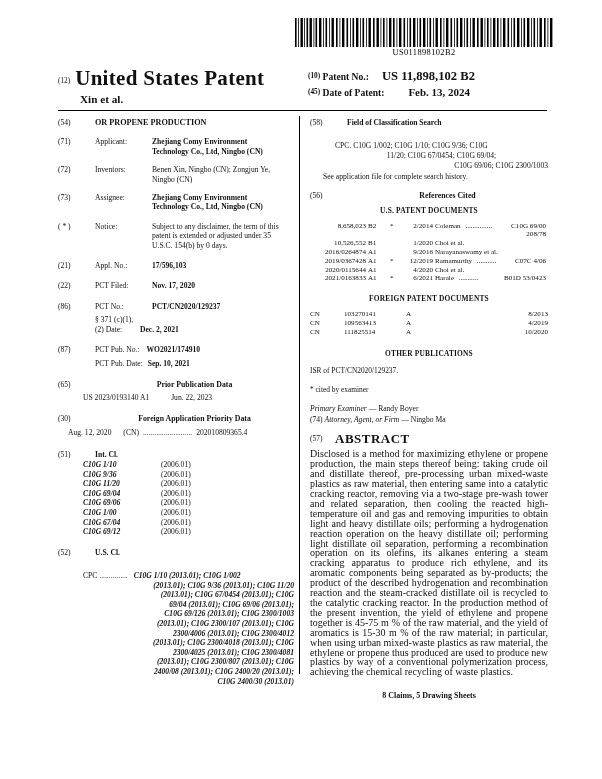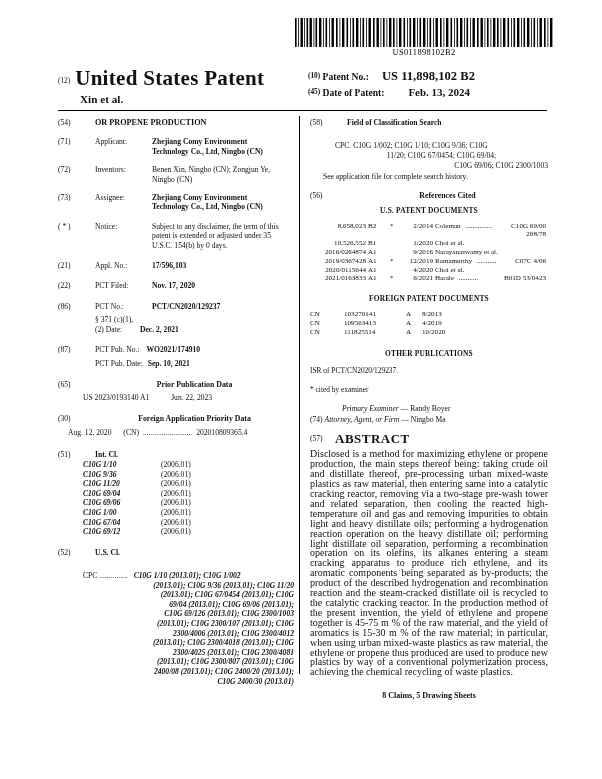--- a/index.html
+++ b/index.html
@@ -203,21 +203,21 @@
   .fortable {
     width: 100%;
     border-collapse: collapse;
     font-size: 7.1px;
     line-height: 9px;
   }
   .fortable td { padding: 0; vertical-align: top; white-space: nowrap; }
   .ft-cc { width: 34px; }
   .ft-num { width: 62px; }
   .ft-kind { width: 16px; }
-  .ft-date { text-align: left; font-family: Liberation Serif, serif; }
+  .ft-date { text-align: right; font-family: Liberation Serif, serif; }
 
   .otherpub { margin-top: 3px; font-size: 7.4px; line-height: 9.6px; }
 
   .examiner { font-size: 7.6px; line-height: 10.4px; }
   .dash { font-family: "Liberation Serif", serif; }
 
   .abstract-head {
     display: flex;
     margin-top: 9px;
     margin-bottom: 6px;
@@ -650,21 +650,21 @@
           <td class="ft-kind">A</td>
           <td class="ft-date">10/2020</td>
         </tr>
       </tbody>
     </table>
 
     <div class="section-head-sm" style="margin-top:12px;margin-bottom:8px;">OTHER PUBLICATIONS</div>
     <div class="otherpub">ISR of PCT/CN2020/129237.</div>
     <div class="otherpub" style="margin-top:9px;">* cited by examiner</div>
 
-    <div class="examiner" style="margin-top:10px;margin-left:32px;">
+    <div class="examiner" style="margin-top:10px;">
       <span class="i">Primary Examiner</span><span class="dash"> — </span><span>Randy Boyer</span>
     </div>
     <div class="examiner">
       <span>(74)</span>
       <span class="i">Attorney, Agent, or Firm</span><span class="dash"> — </span><span>Ningbo Ma</span>
     </div>
 
     <div class="abstract-head">
       <div class="inid">(57)</div>
       <div class="ah-title">ABSTRACT</div>

